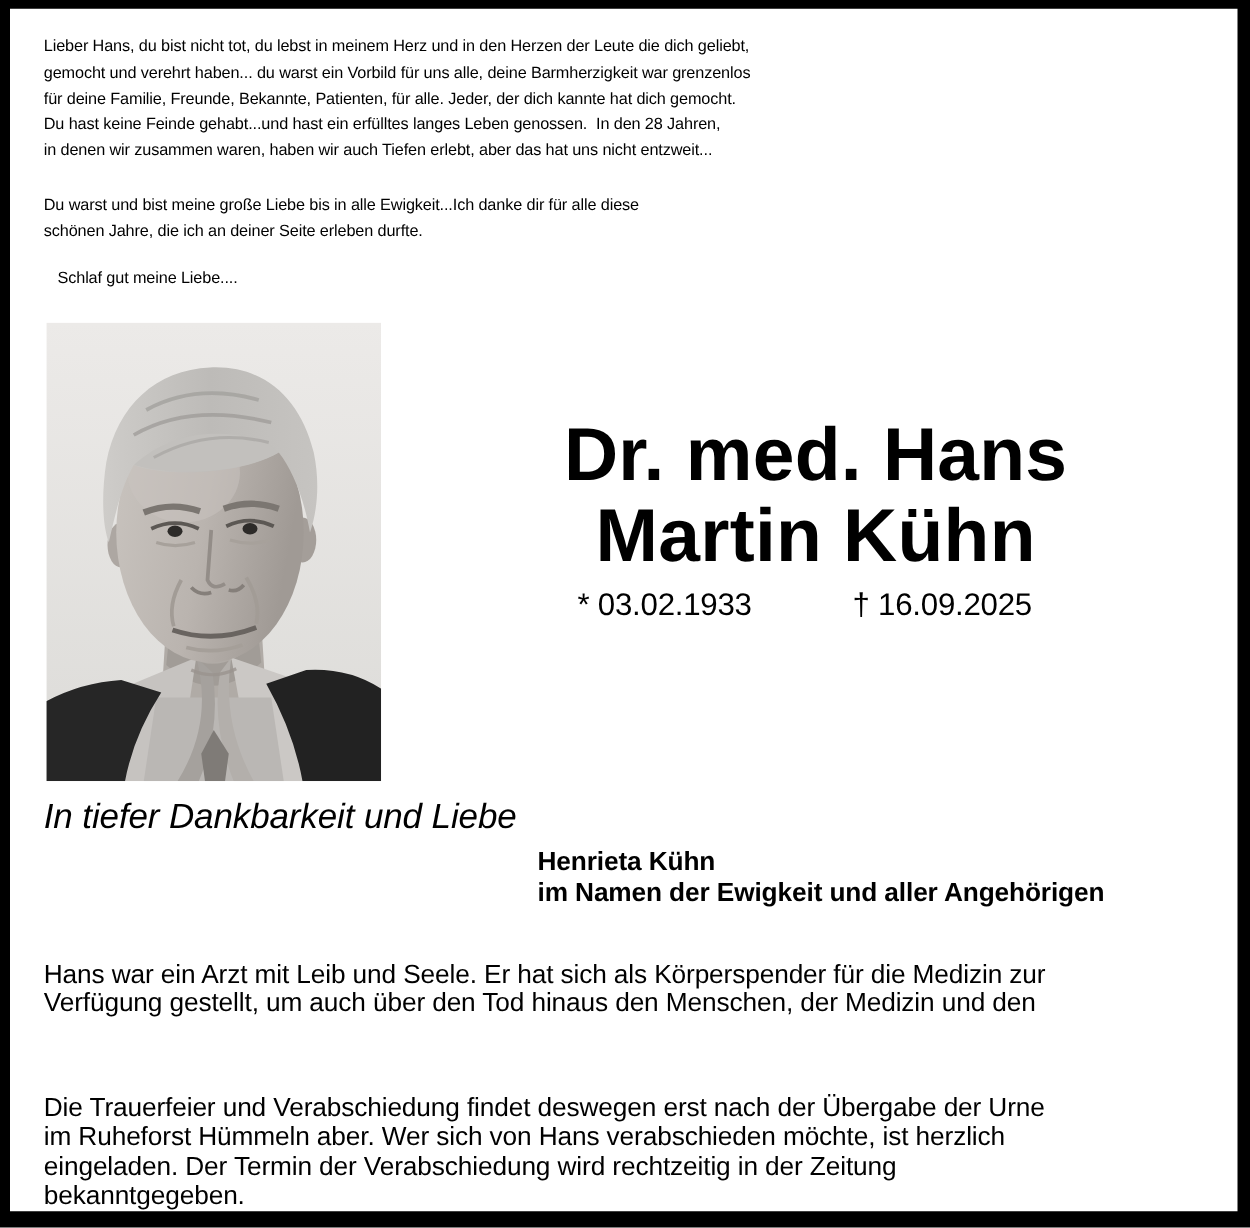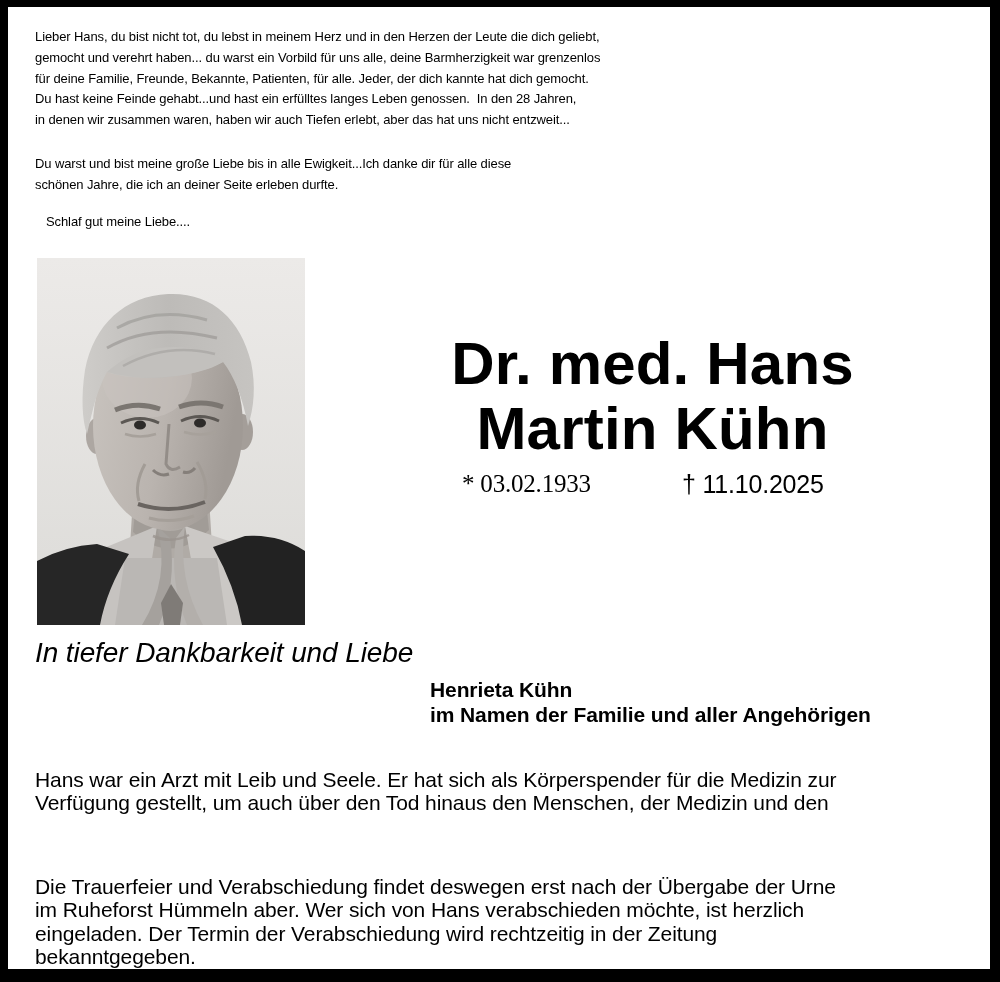--- a/index.html
+++ b/index.html
@@ -112,28 +112,28 @@
 
     <path d="M116,278 Q134,286 152,277" stroke="#9a948f" stroke-width="2.5" fill="none" opacity="0.8"></path>
   </svg>
 </div>
 
 <div class="abs name-block">
   <div>Dr. med. Hans</div>
   <div>Martin Kühn</div>
 </div>
 
-<span class="abs date" style="left:462px;font-family:Liberation Serif, serif;">* 03.02.1933</span>
-<span class="abs date" style="left:682px;">† 11.10.2025</span>
+<span class="abs date" style="left:462px;">* 03.02.1933</span>
+<span class="abs date" style="left:682px;">† 16.09.2025</span>
 
 <div class="abs gratitude ln" style="left:35px;top:637px;">In tiefer Dankbarkeit und Liebe</div>
 
 <div class="abs signature" style="left:430px;top:677px;">
   <div class="ln">Henrieta Kühn</div>
-  <div class="ln">im Namen der Familie und aller Angehörigen</div>
+  <div class="ln">im Namen der Ewigkeit und aller Angehörigen</div>
 </div>
 
 <div class="abs p-large" style="left:35px;top:757px;">
   <div class="ln">Hans war ein Arzt mit Leib und Seele. Er hat sich als Körperspender für die Medizin zur</div>
   <div class="ln">Verfügung gestellt, um auch über den Tod hinaus den Menschen, der Medizin und den</div>
 </div>
 
 <div class="abs p-large" style="left:35px;top:864px;">
   <div class="ln">Die Trauerfeier und Verabschiedung findet deswegen erst nach der Übergabe der Urne</div>
   <div class="ln">im Ruheforst Hümmeln aber. Wer sich von Hans verabschieden möchte, ist herzlich</div>

